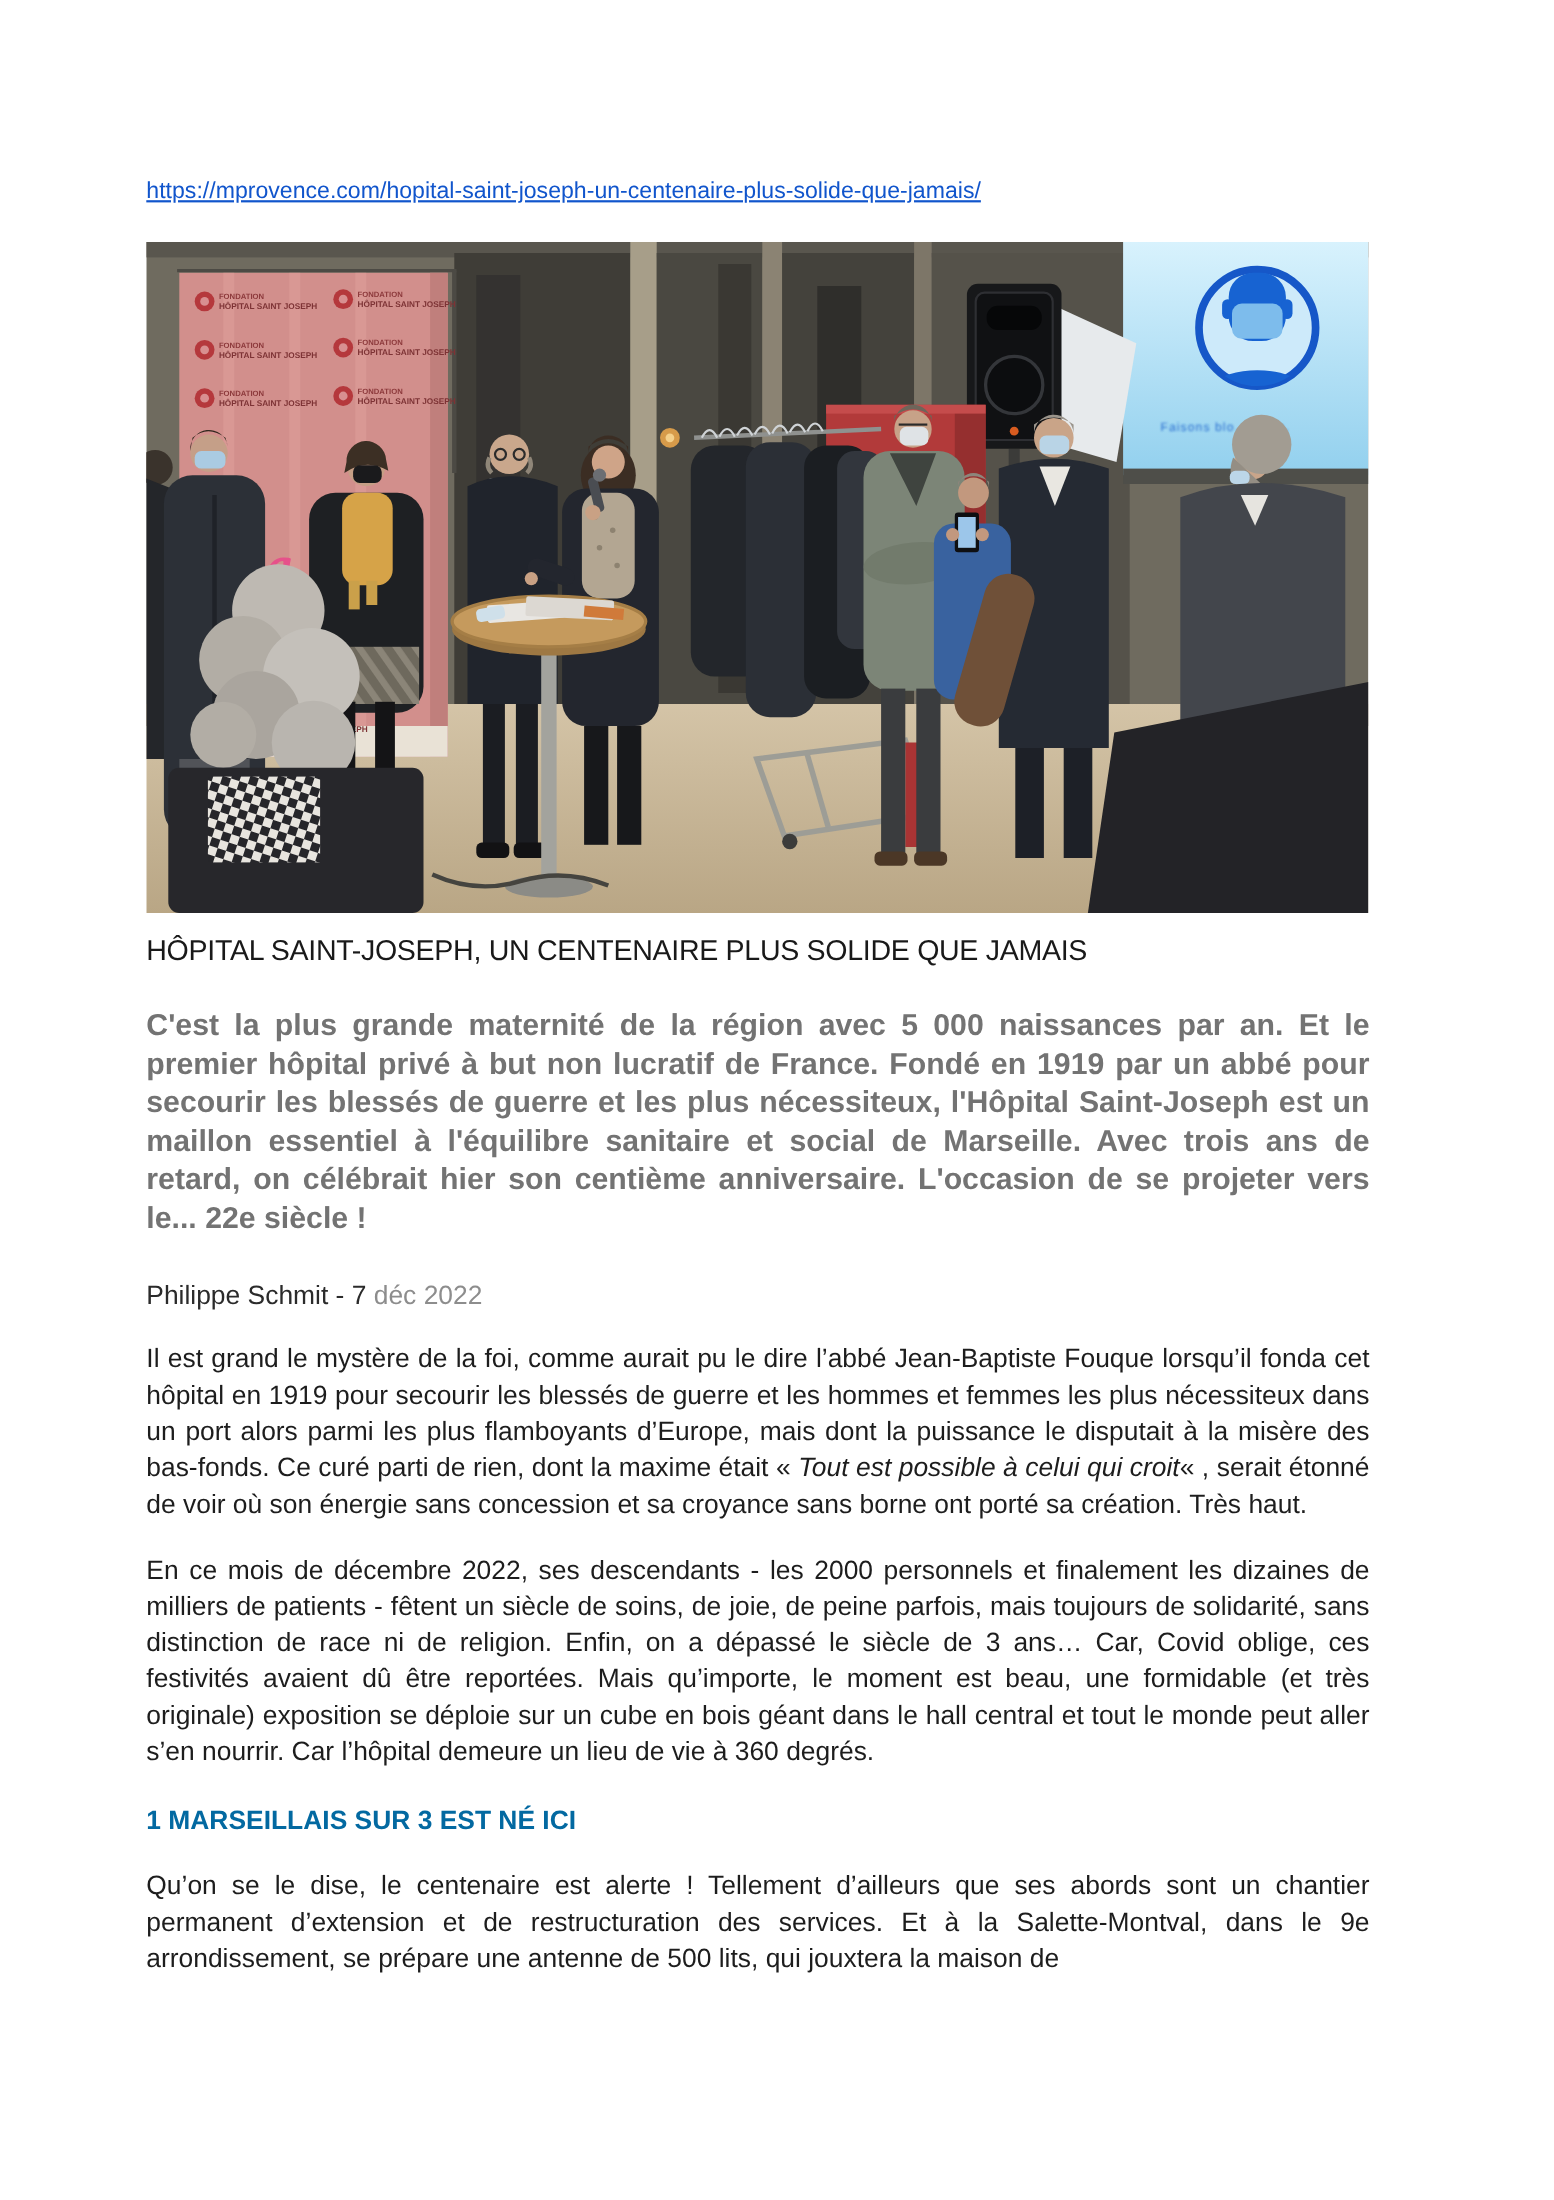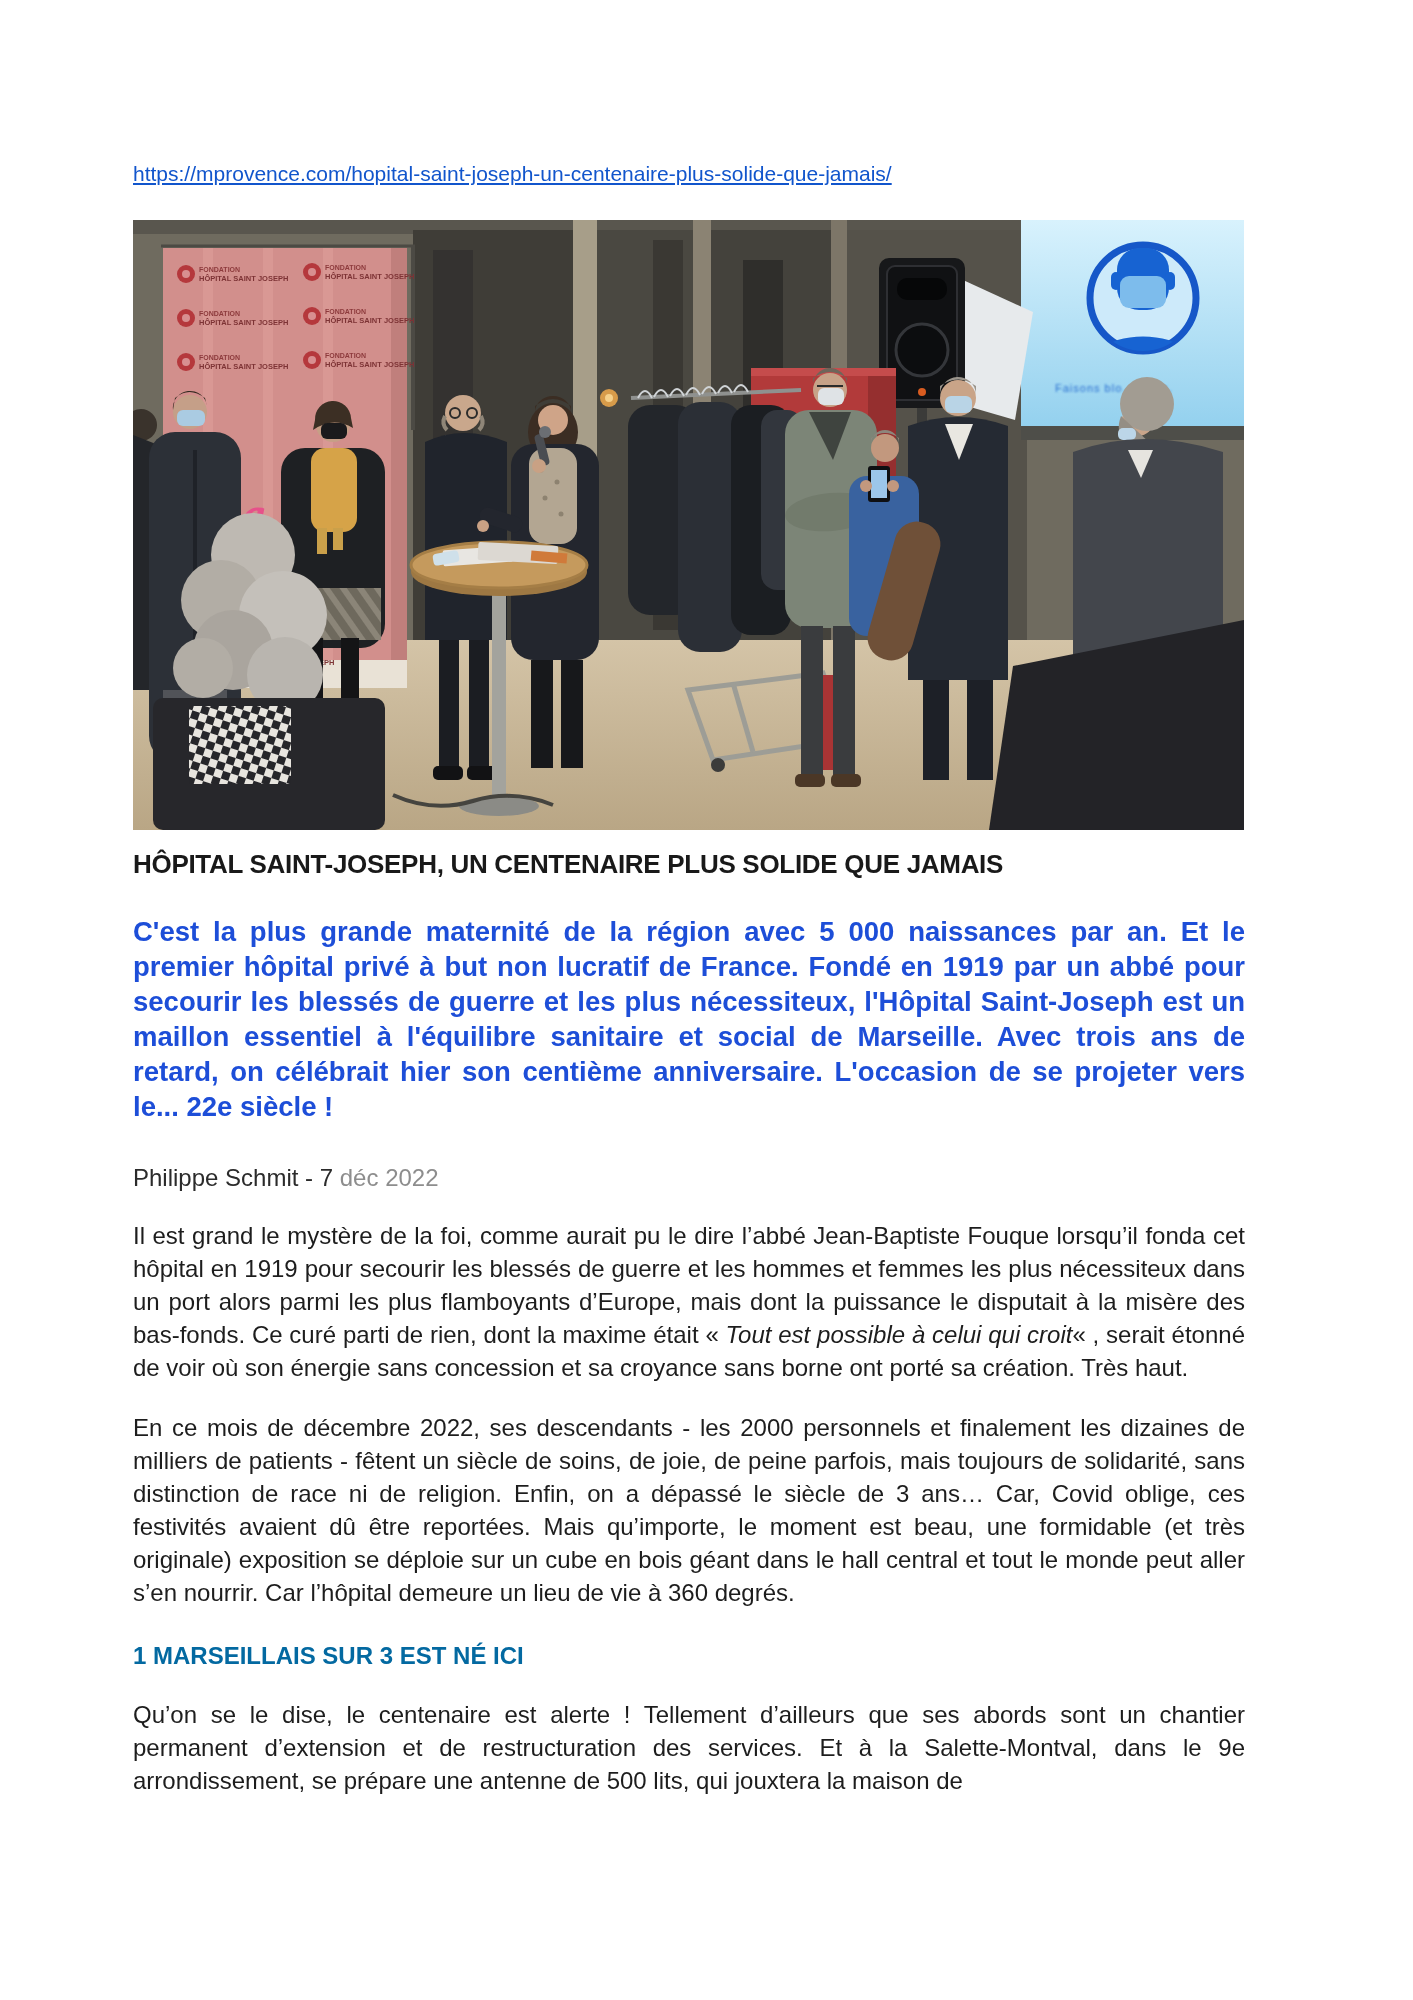--- a/index.html
+++ b/index.html
@@ -2,24 +2,24 @@
 <html><head>
 <meta charset="utf-8">
 <style>
   html,body{margin:0;padding:0;background:#ffffff;}
   .page{position:relative;width:1413px;height:2000px;background:#fff;overflow:hidden;
         font-family:"Liberation Sans",sans-serif;color:#1c1c1c;}
   .content{position:absolute;left:133px;top:16px;width:1112px;}
   .url-line{margin-top:146px;}
   a.url{font-size:21px;color:#1155CC;text-decoration:underline;word-break:break-all;}
   figure.photo{margin:34px 0 0;padding:0;width:1111px;height:610px;line-height:0;}
-  h1.headline{margin:18px 0 0;font-size:26px;line-height:32px;font-weight:700;
+  h1.headline{margin:18px 0 0;font-size:26px;line-height:32px;font-weight:400;
               letter-spacing:-0.3px;color:#191919;}
   p.intro{margin:34px 0 0;font-size:27.5px;line-height:35px;font-weight:700;
-          text-align:justify;color:#1d4ed8;}
+          text-align:justify;color:#737373;}
   .byline{margin-top:40px;font-size:24px;color:#2b2b2b;}
   .byline .date{color:#8d8d8d;}
   p.body{margin:27px 0 0;font-size:24px;line-height:33px;text-align:justify;color:#1d1d1d;}
   h2.subhead{margin:32px 0 0;font-size:24px;line-height:30px;font-weight:700;color:#0369a1;}
   .it{font-style:italic;}
 </style>
 </head>
 <body>
 
 <div class="page">

